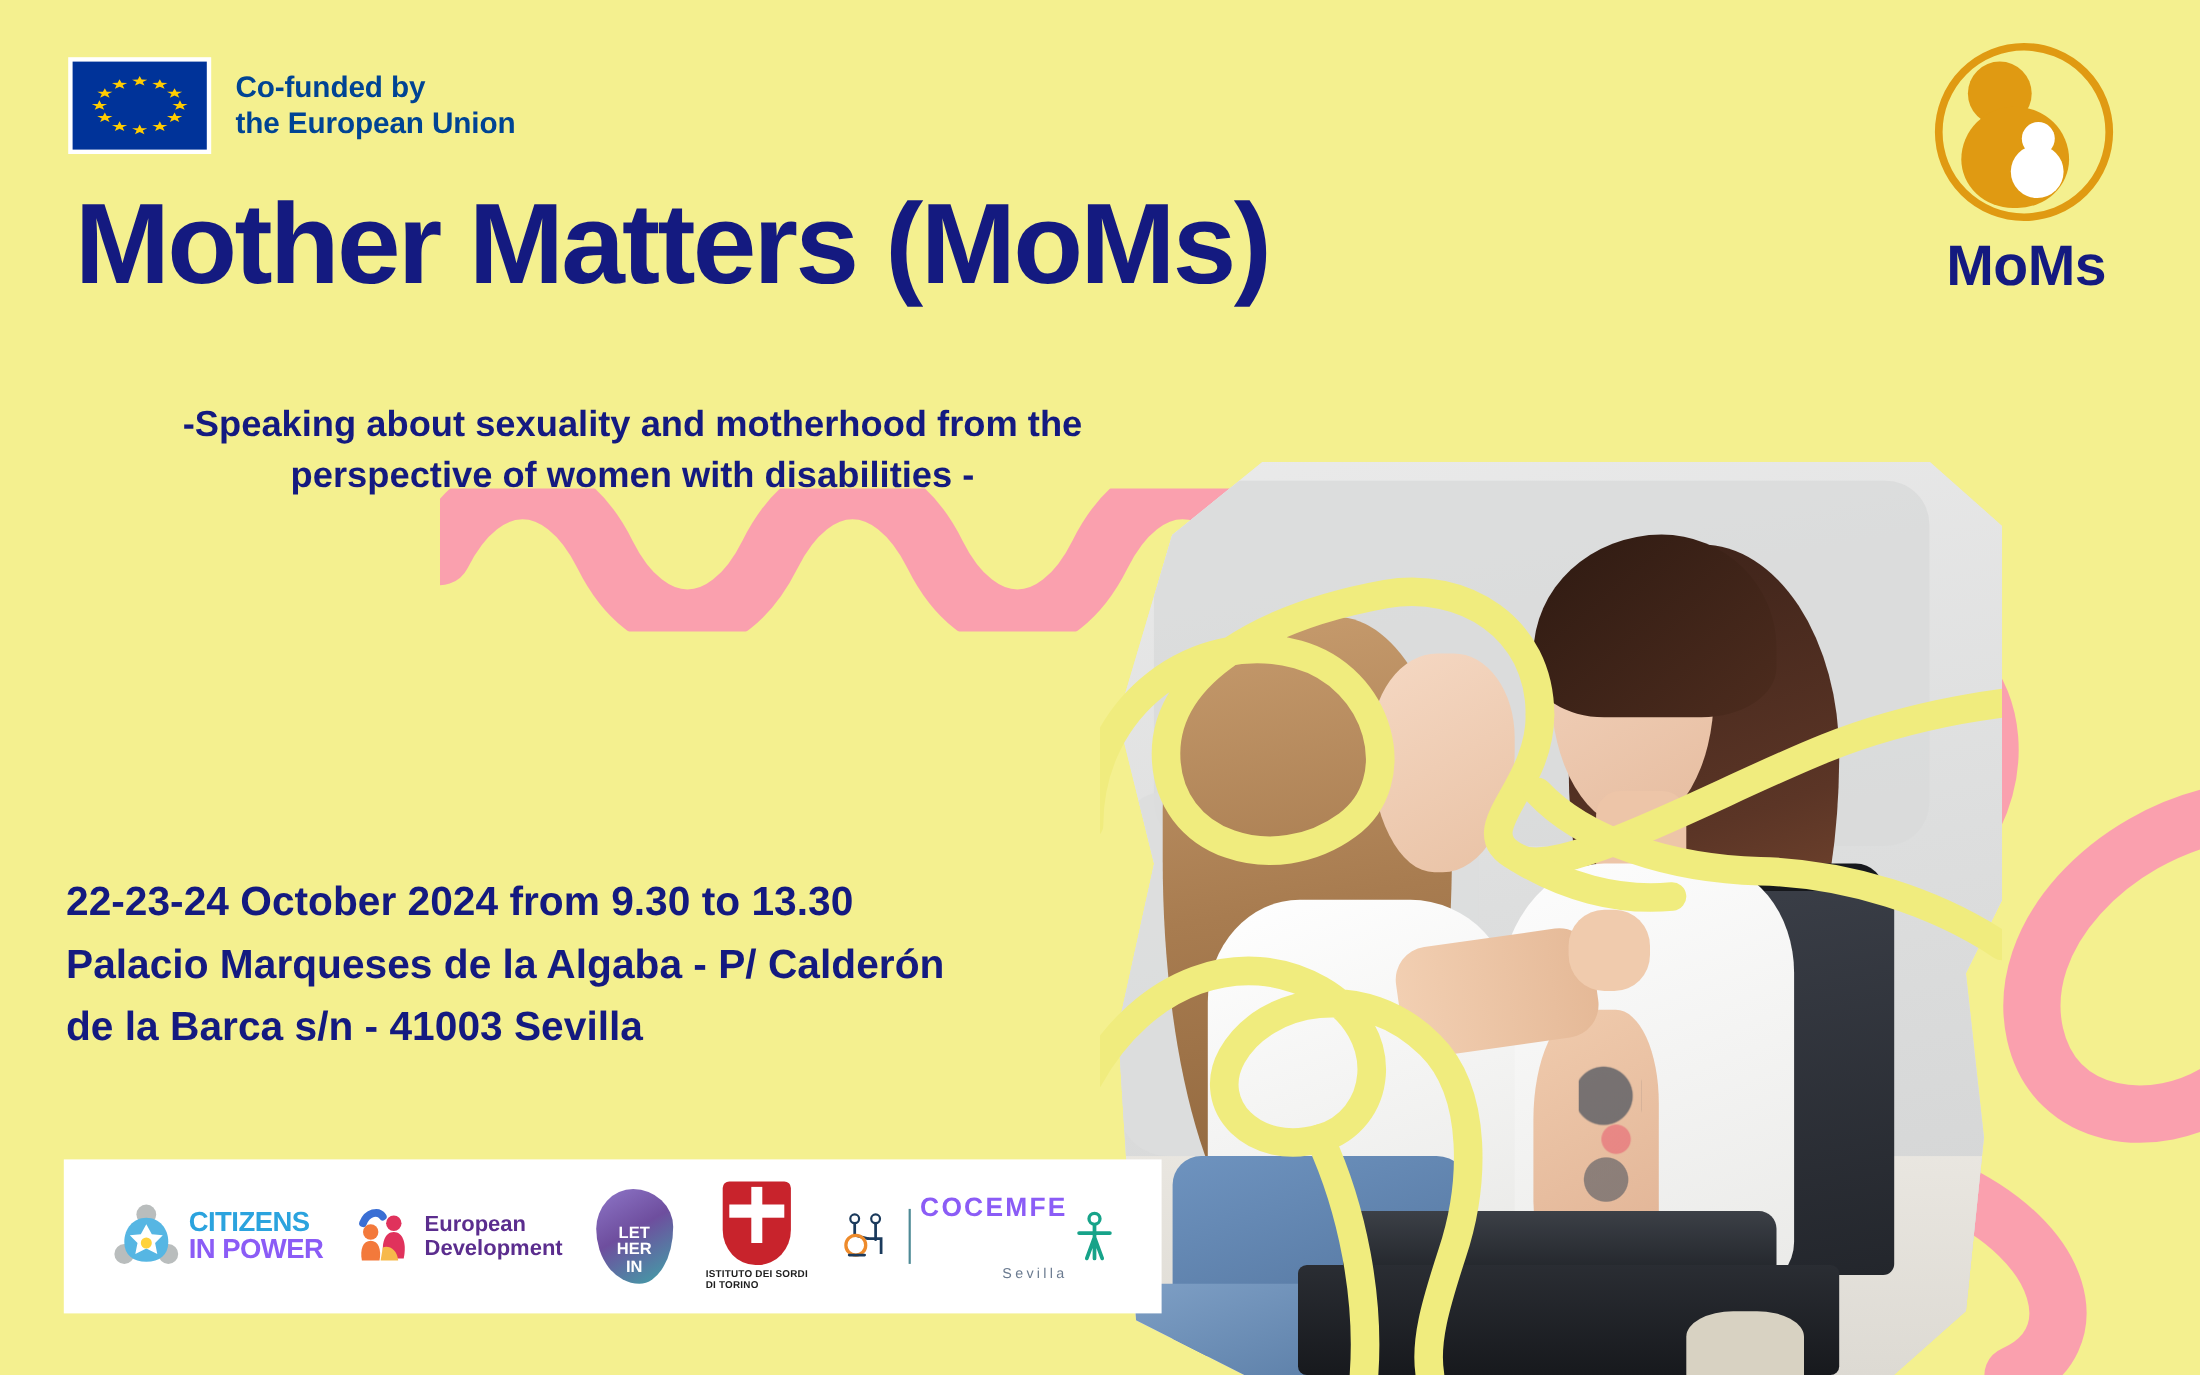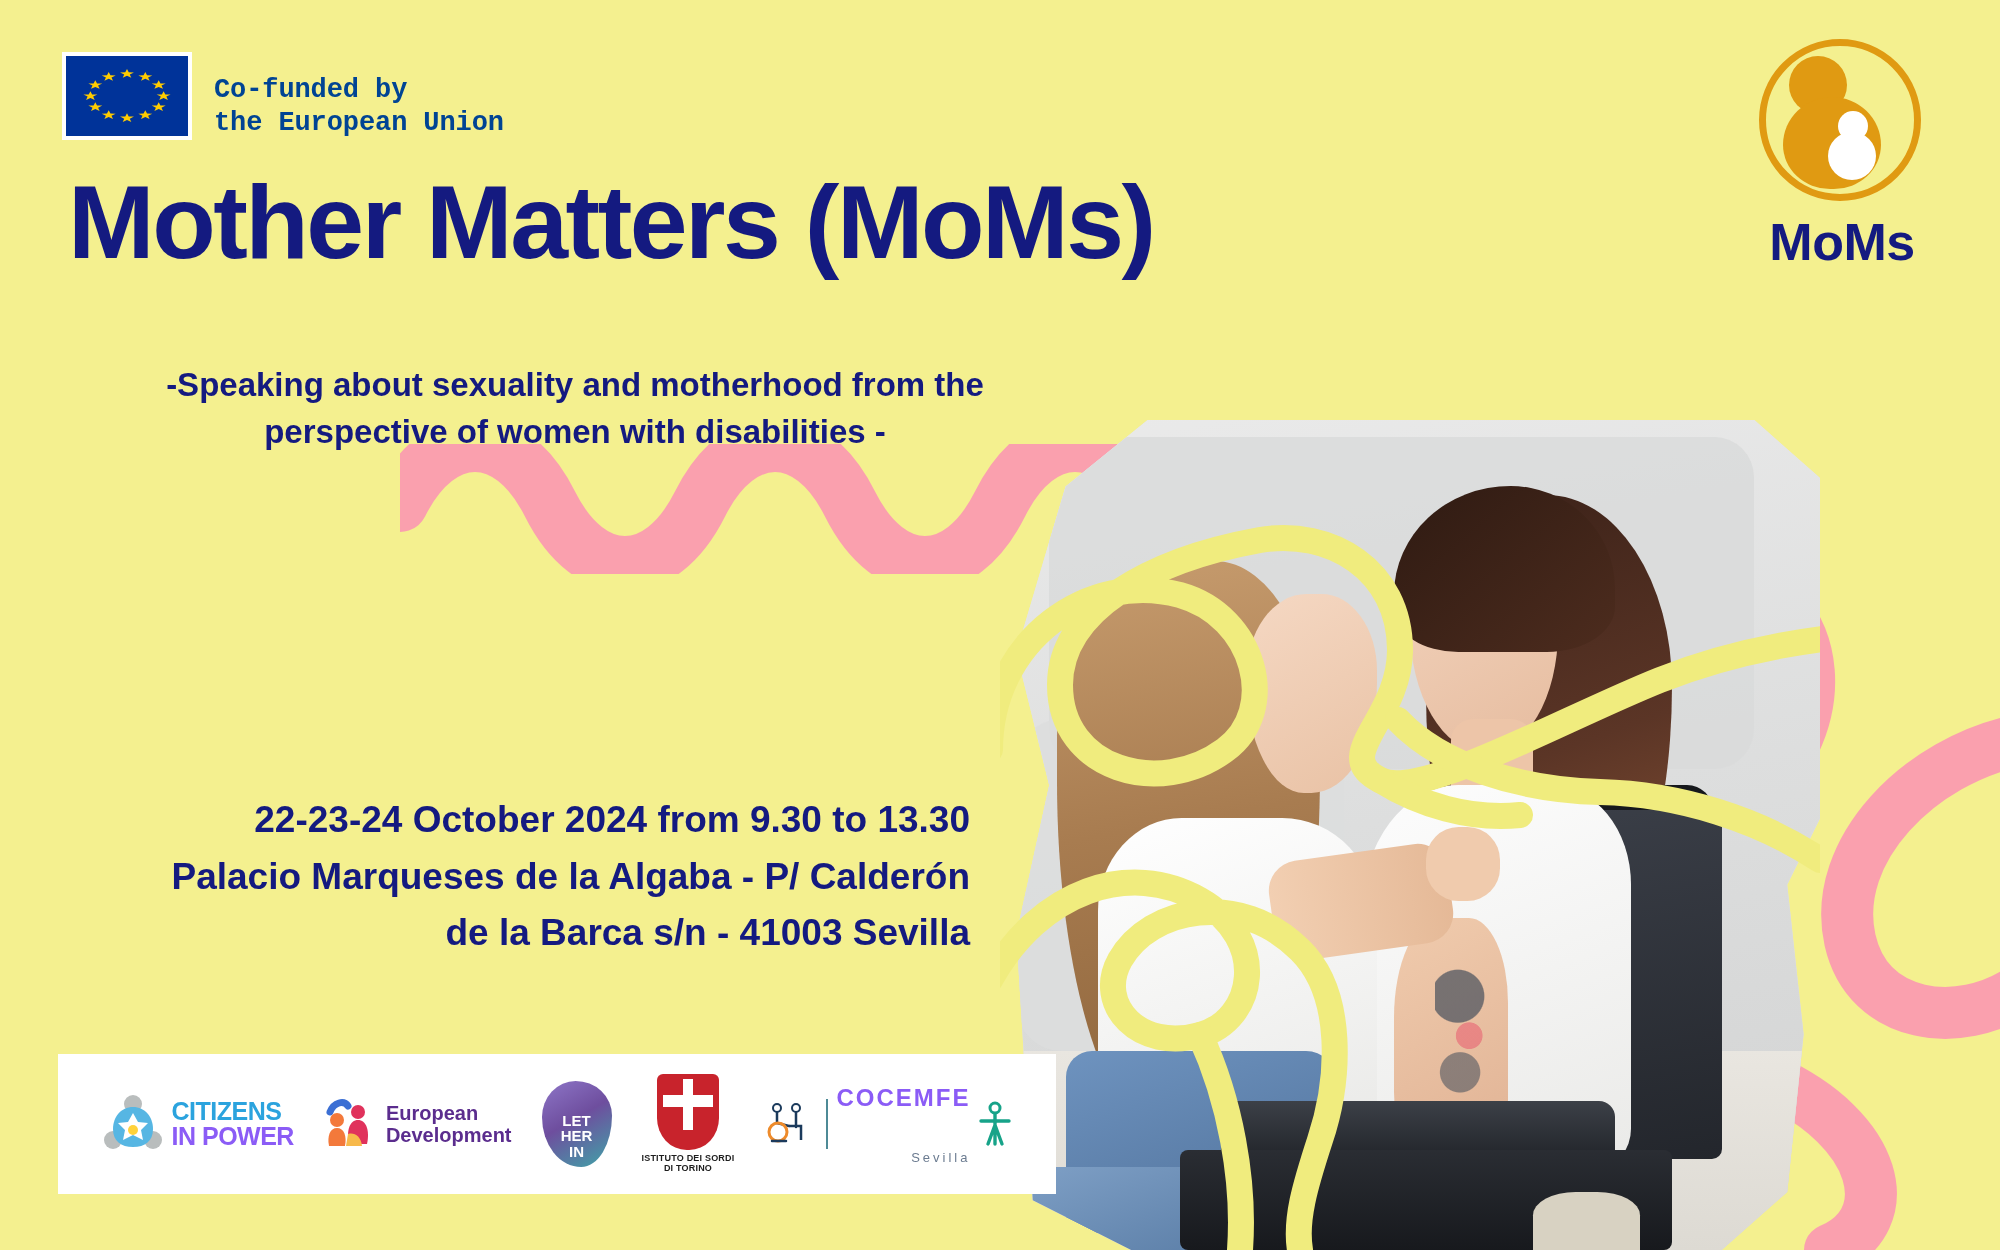--- a/index.html
+++ b/index.html
@@ -15,23 +15,22 @@
     background: #F4F08F;
     font-family: "Liberation Sans", sans-serif;
   }
 
   
   .eu-block {
     position: absolute;
     left: 62px;
     top: 52px;
     display: flex;
-    align-items: flex-end;
+    align-items: center;
     gap: 22px;
-    font-family: Liberation Mono, monospace;
   }
   .eu-flag {
     position: relative;
     width: 130px;
     height: 88px;
     background: #FFFFFF;
     padding: 4px;
     box-sizing: border-box;
   }
   .eu-flag-inner {
@@ -295,21 +294,21 @@
   
   .venue {
     position: absolute;
     left: 60px;
     top: 792px;
     width: 910px;
     color: #141A80;
     font-size: 37px;
     font-weight: bold;
     line-height: 1.53;
-    text-align: right;
+    text-align: left;
     white-space: pre-line;
   }
 
   
   .partner-strip {
     position: absolute;
     left: 58px;
     top: 1054px;
     width: 998px;
     height: 140px;
@@ -329,21 +328,21 @@
 
   .lh-blob {
     position: relative;
     width: 70px; height: 86px;
     background: linear-gradient(150deg,#8E76C8 0%,#6E4E9E 45%,#3FA5A8 100%);
     border-radius: 48% 52% 44% 56% / 42% 40% 60% 58%;
     display:flex; align-items:center; justify-content:center;
   }
   .lh-txt { color:#FFFFFF; font-size:15px; font-weight:bold; line-height:1.02; text-align:center; white-space:pre-line;margin-top:24px; }
 
-  .ist-wrap { text-align:center; }
+  .ist-wrap { text-align:left; }
   .ist-shield {
     position:relative; width:62px; height:76px; margin:0 auto;
     background:#C8232C;
     border-radius: 6px 6px 48% 48% / 6px 6px 42% 42%;
   }
   .ist-cross-v { position:absolute; left:42%; top:6%; width:16%; height:68%; background:#fff; }
   .ist-cross-h { position:absolute; left:10%; top:28%; width:80%; height:15%; background:#fff; }
   .ist-cap { color:#1E1E1E; font-size:9px; font-weight:bold; line-height:1.1; margin-top:4px; white-space:pre-line; letter-spacing:0.2px; }
 
   .coc-divider { width:2px; height:50px; background:#4E8A96; }

